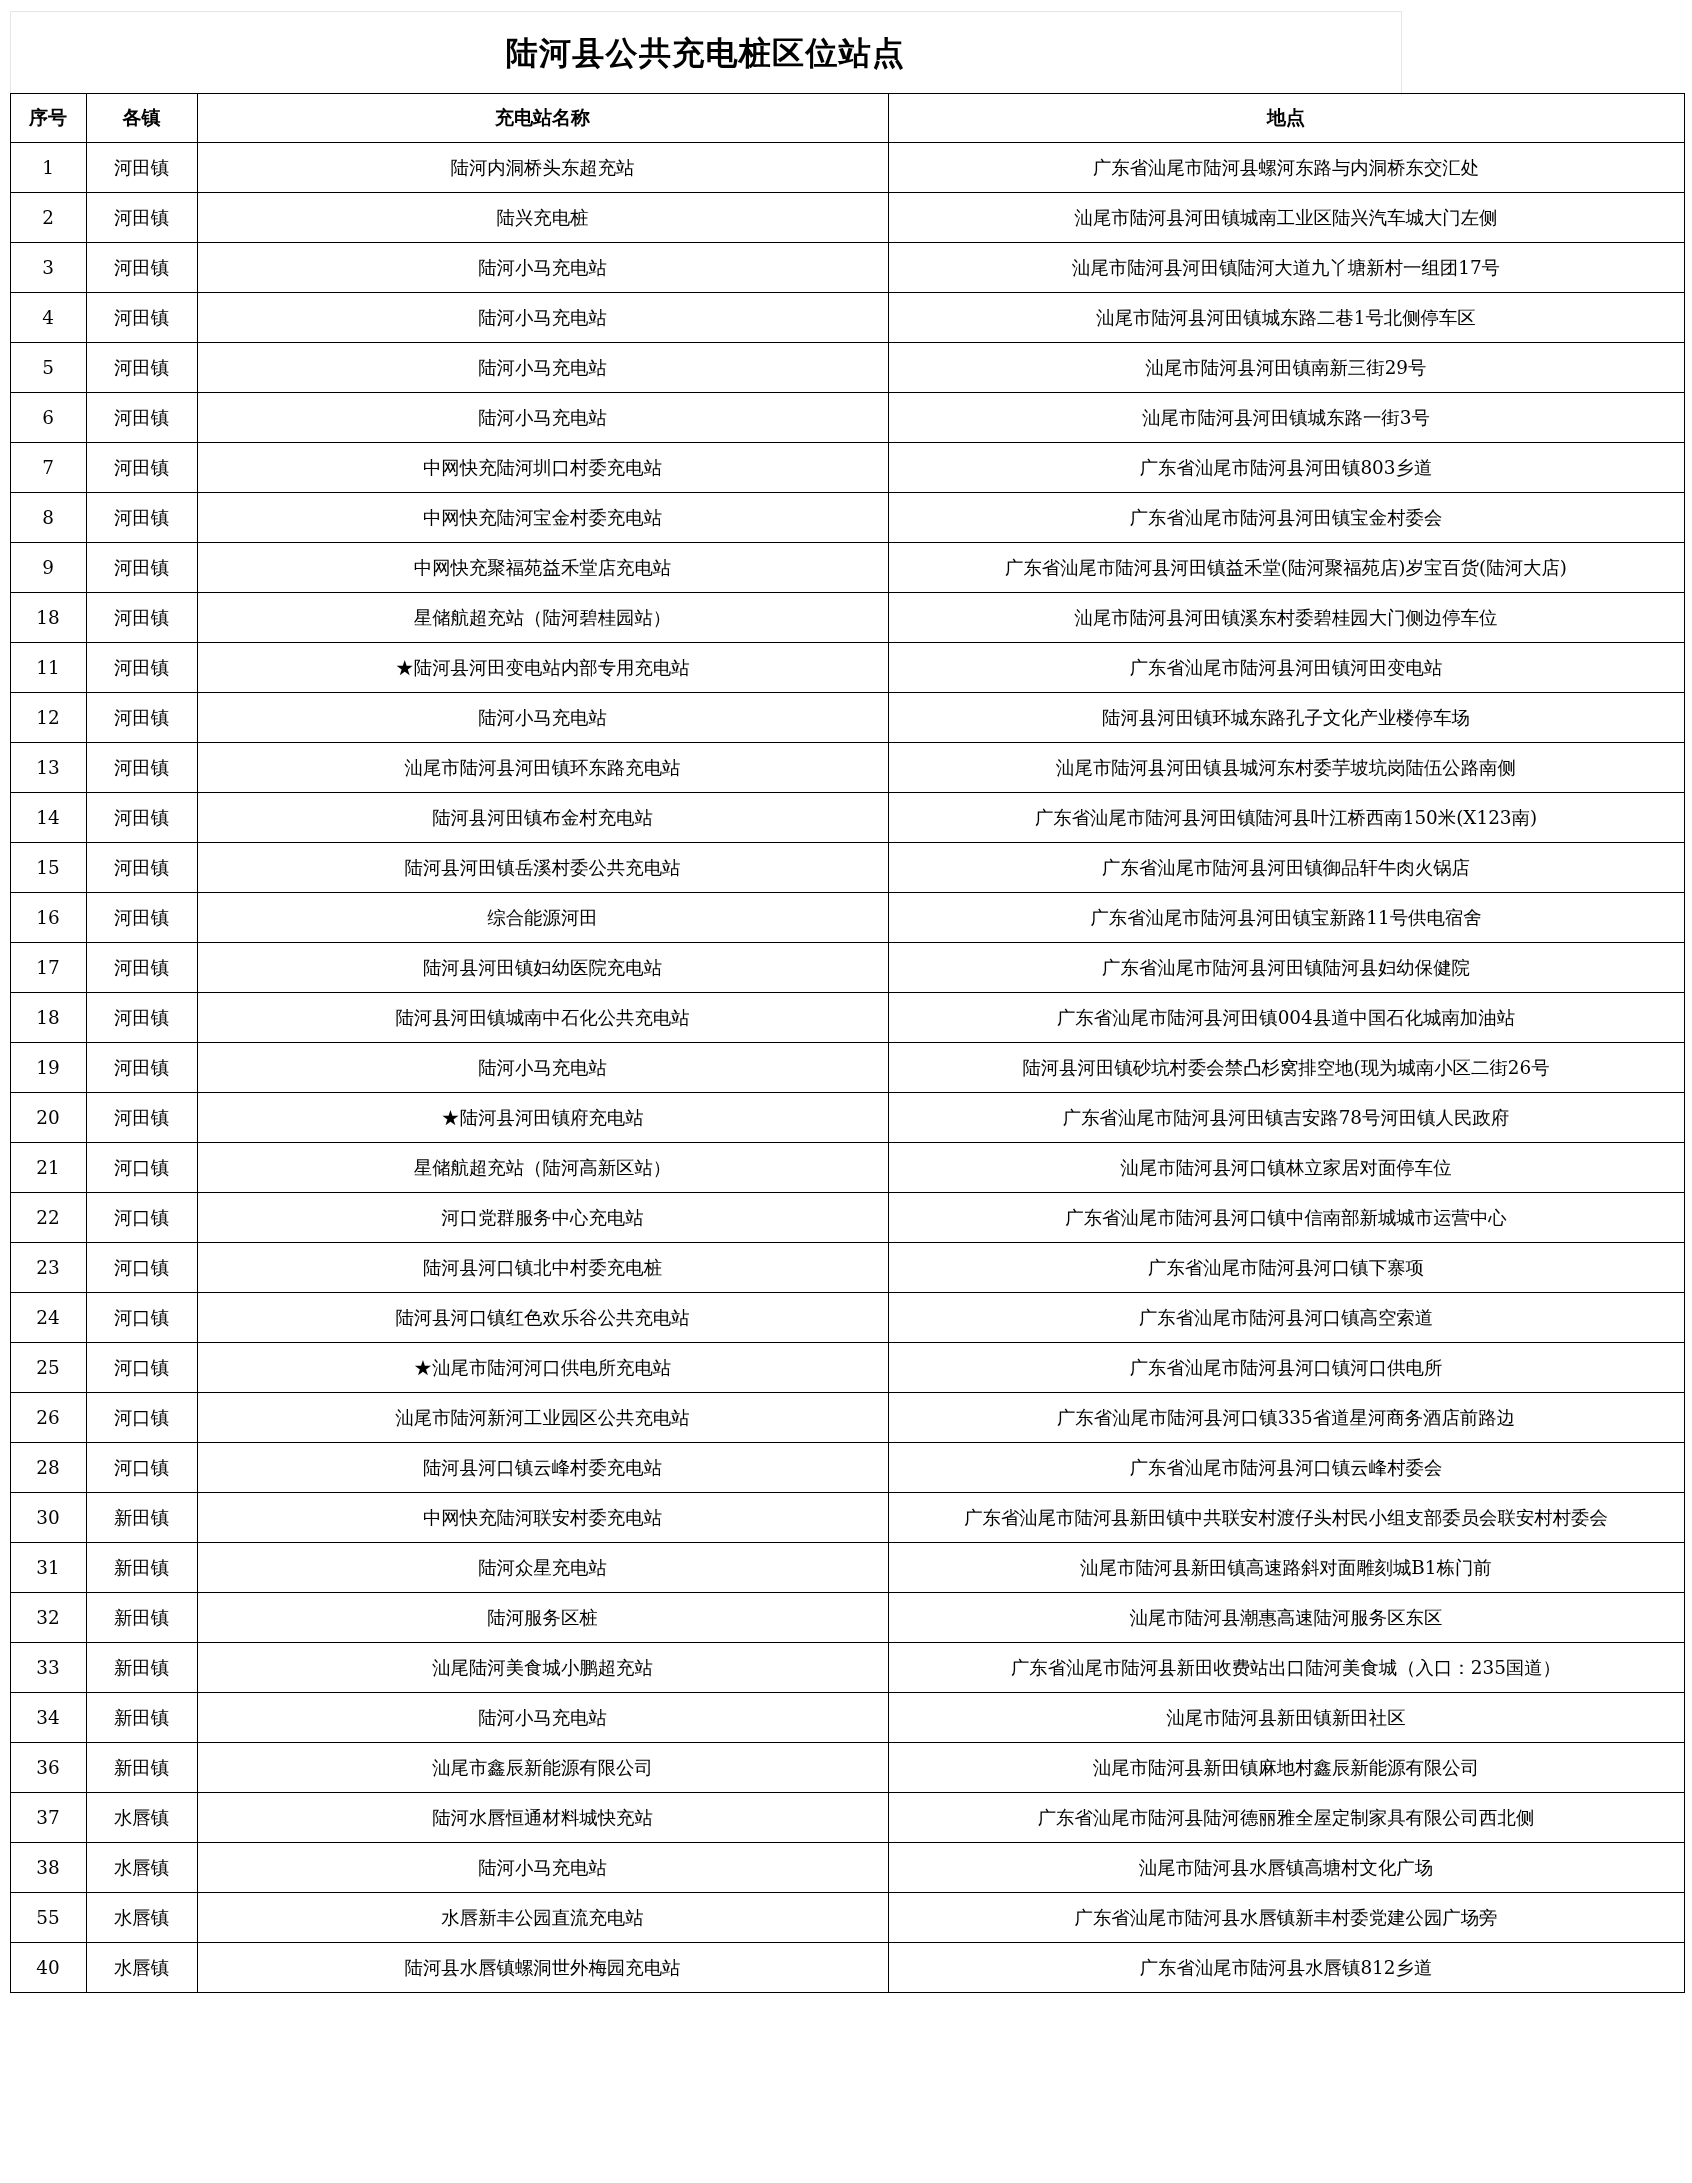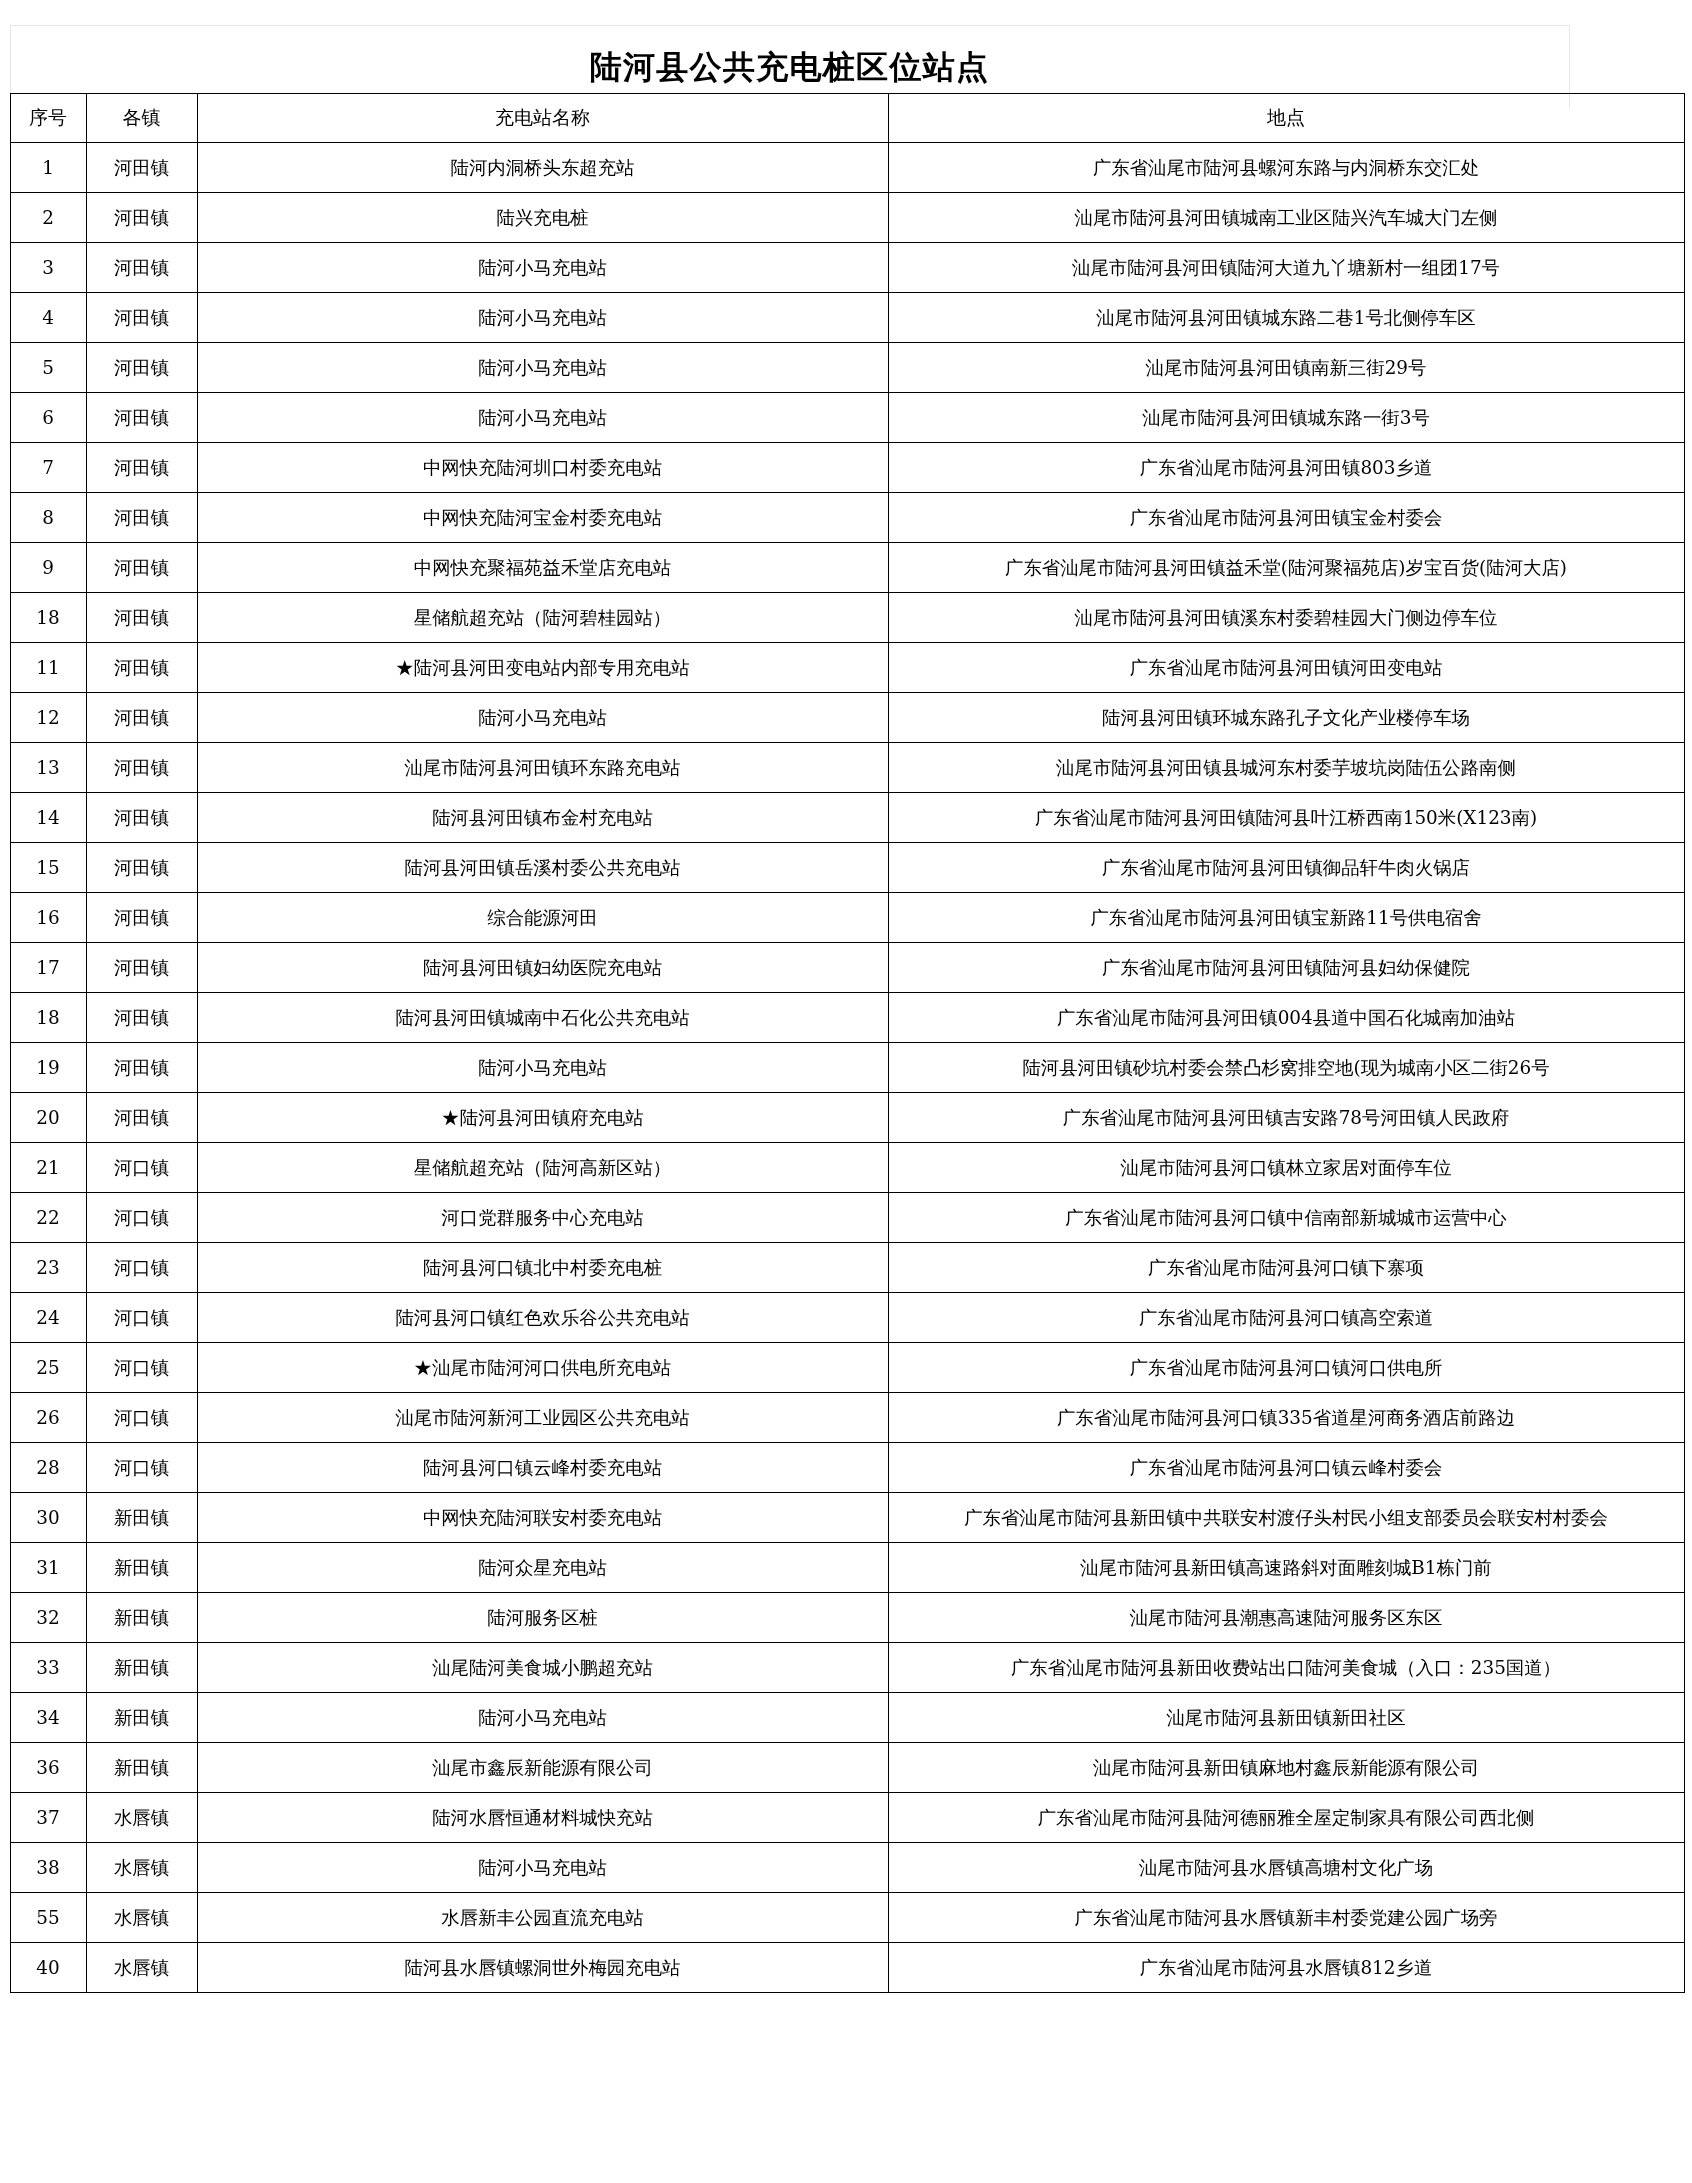--- a/index.html
+++ b/index.html
@@ -1,26 +1,26 @@
 <!DOCTYPE html>
 <html style="font-size:10px"><head>
 <meta charset="utf-8">
 <style>
   html, body { margin: 0; padding: 0; background: #ffffff; }
   body { width: 1693px; height: 2183px; position: relative; overflow: hidden;
          font-family: "DejaVu Serif", "Liberation Serif", serif; color: #000; }
-  .title-box { position: absolute; left: 9.5px; top: 25px; width: 1560px; height: 84px;
+  .title-box { position: absolute; left: 9.5px; top: 11px; width: 1392px; height: 84px;
                border: 1.9px solid #e6e6e6; border-bottom: none; box-sizing: border-box;
                display: flex; align-items: center; justify-content: center; }
   .title { font-size: 32px; font-weight: bold; letter-spacing: 1.3px; }
   table { position: absolute; left: 9.5px; top: 93px; width: 1674px;
           border-collapse: collapse; table-layout: fixed; }
   th, td { border: 1.9px solid #000; text-align: center; vertical-align: middle;
            padding: 0; overflow: hidden; white-space: nowrap; }
-  th { height: 48px; font-size: 19px; font-weight: normal; }
+  th { height: 48px; font-size: 19px; font-weight: bold; }
   td { height: 49px; font-size: 18.4px; }
   col.c-no { width: 76px; }
   col.c-town { width: 111px; }
   col.c-name { width: 691px; }
   col.c-addr { width: 796px; }
 </style>
 </head>
 <body>
 
 <div class="title-box">

